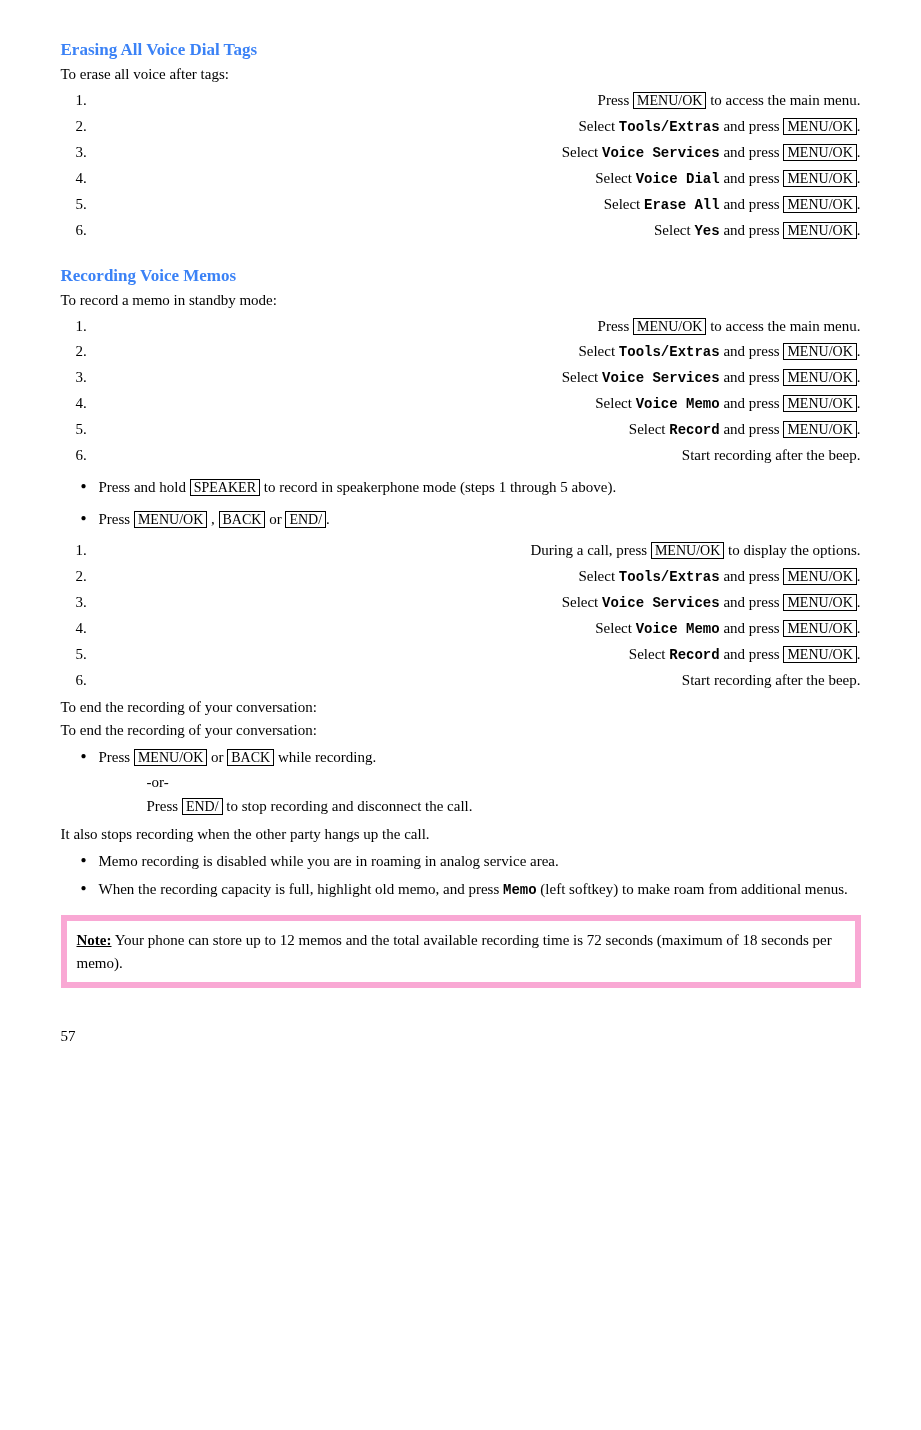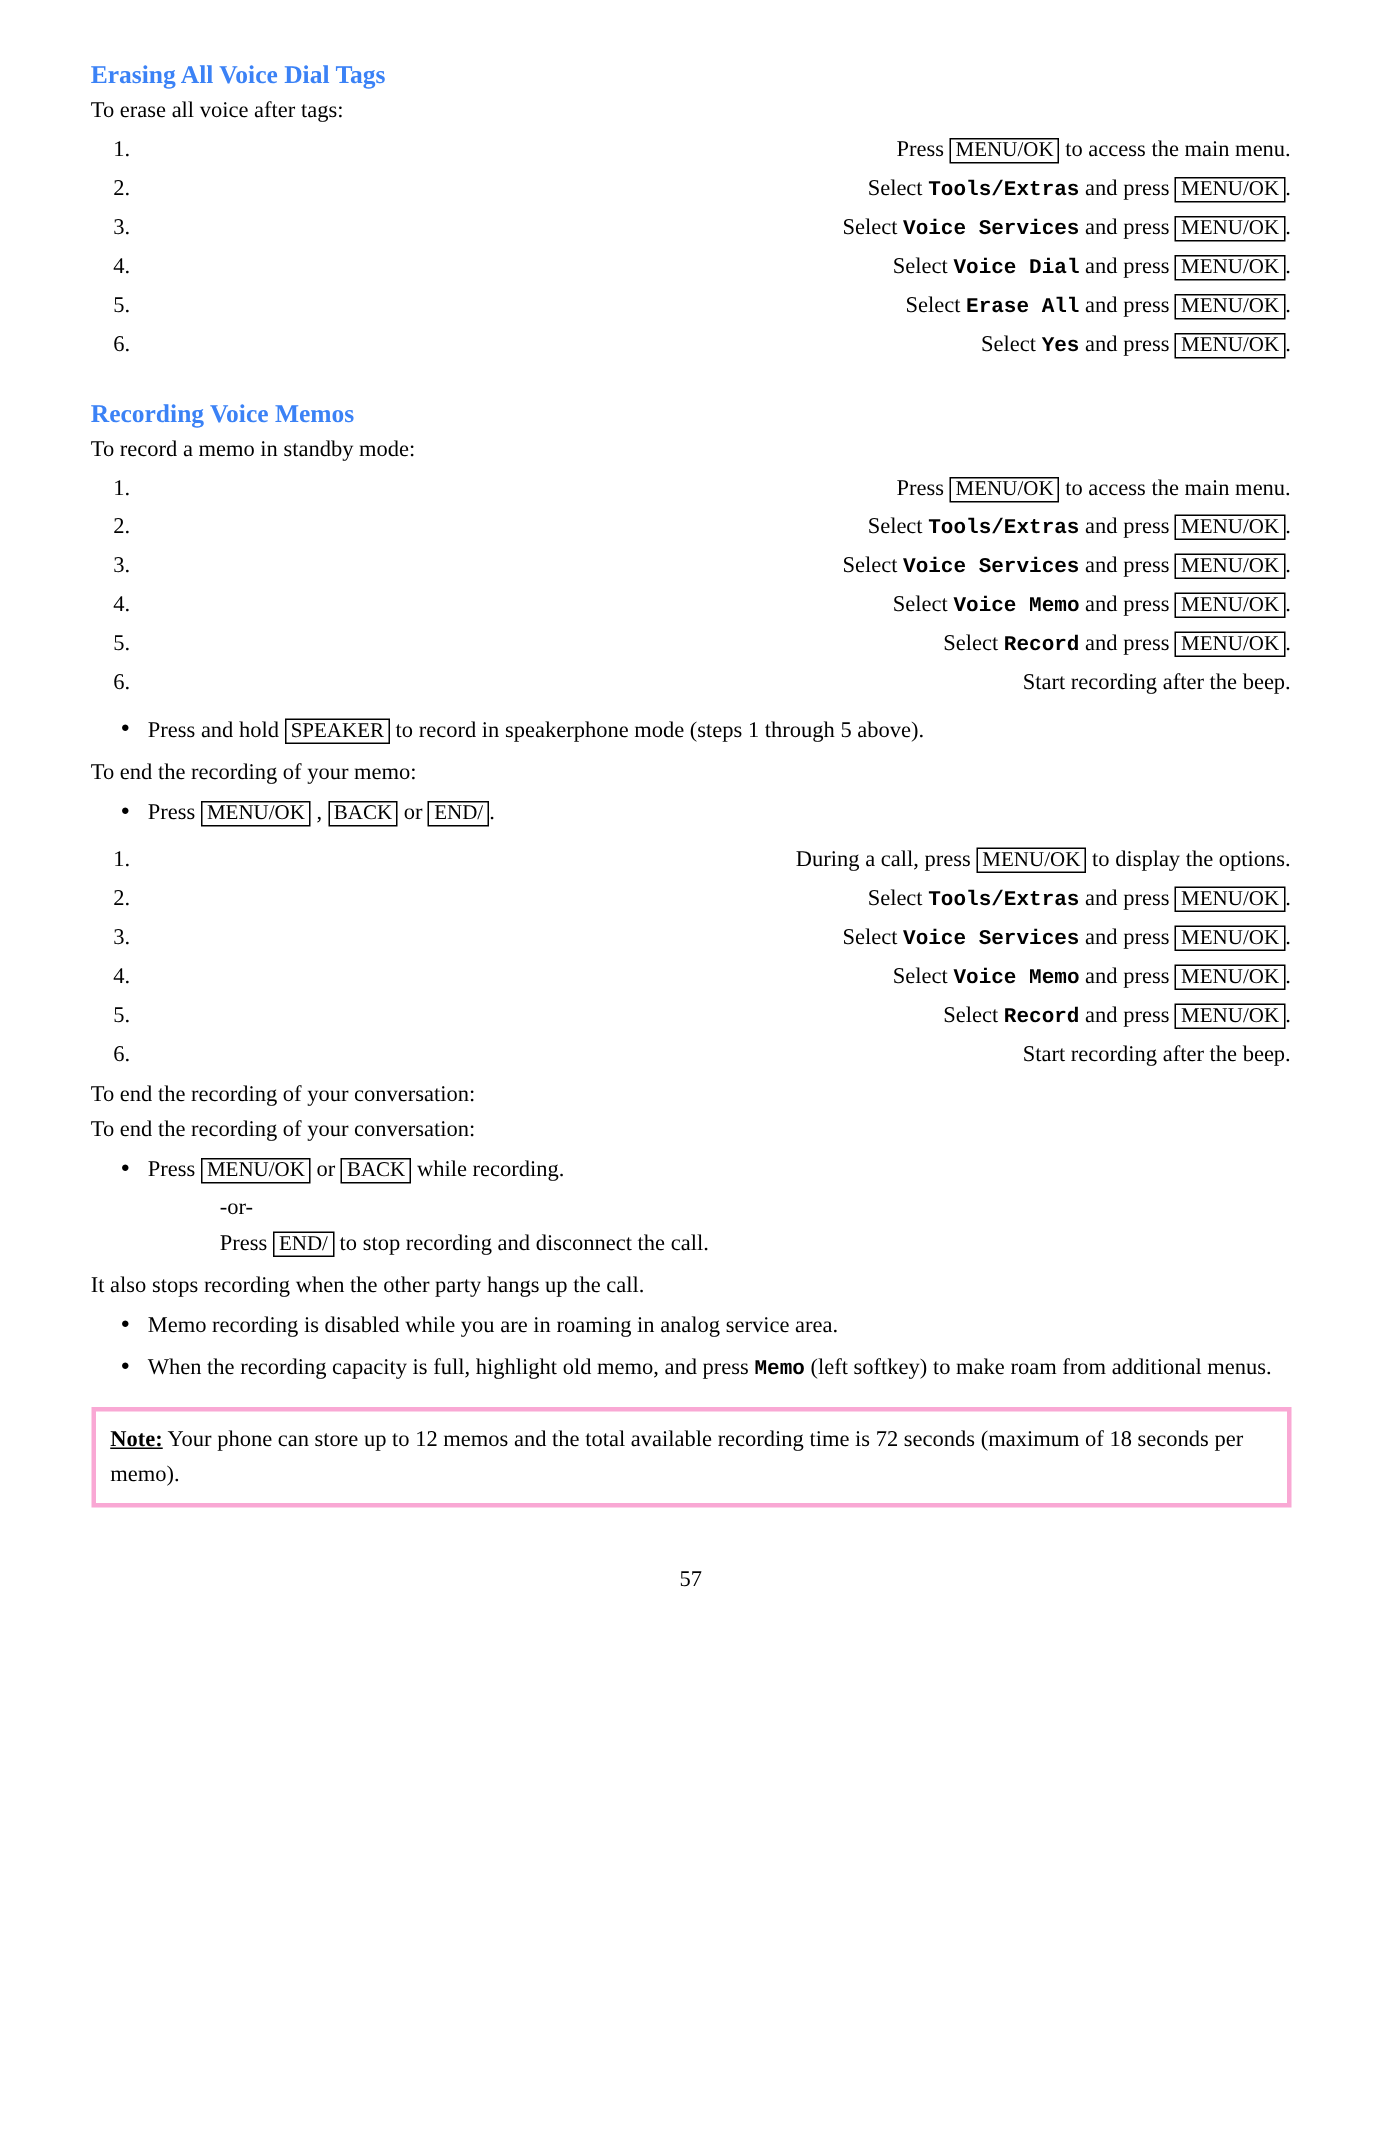--- a/index.html
+++ b/index.html
@@ -81,34 +81,34 @@
       top: 3px;
     }
 
     .sub-indent {
       margin-left: 48px;
       font-size: 15px;
       line-height: 1.6;
     }
 
     .note-box {
-      border: 3px solid #f9a8d4;
+      border: 6px solid #f9a8d4;
       padding: 8px 10px;
       margin-top: 14px;
       font-size: 15px;
       line-height: 1.5;
     }
 
     .note-box .note-label {
       font-weight: bold;
       text-decoration: underline;
     }
 
     .page-number {
-      text-align: center;
+      text-align: left;
       margin-top: 40px;
       font-size: 15px;
     }
 
     .erasing-section {
       margin-bottom: 24px;
     }
 
     .recording-section {
       margin-bottom: 12px;
@@ -167,21 +167,20 @@
         Start recording after the beep.
       </li>
     </ol>
 
     <ul class="bullet-list">
       <li>
         Press and hold <span class="boxed">SPEAKER</span> to record in speakerphone mode (steps 1 through 5 above).
       </li>
     </ul>
 
-    <div class="intro-text">To end the recording of your memo:</div>
     <ul class="bullet-list">
       <li>
         Press <span class="boxed">MENU/OK</span> , <span class="boxed">BACK</span> or <span class="boxed">END/</span>.
       </li>
     </ul>
 
     <ol>
       <li>
         During a call, press <span class="boxed">MENU/OK</span> to display the options.
       </li>

